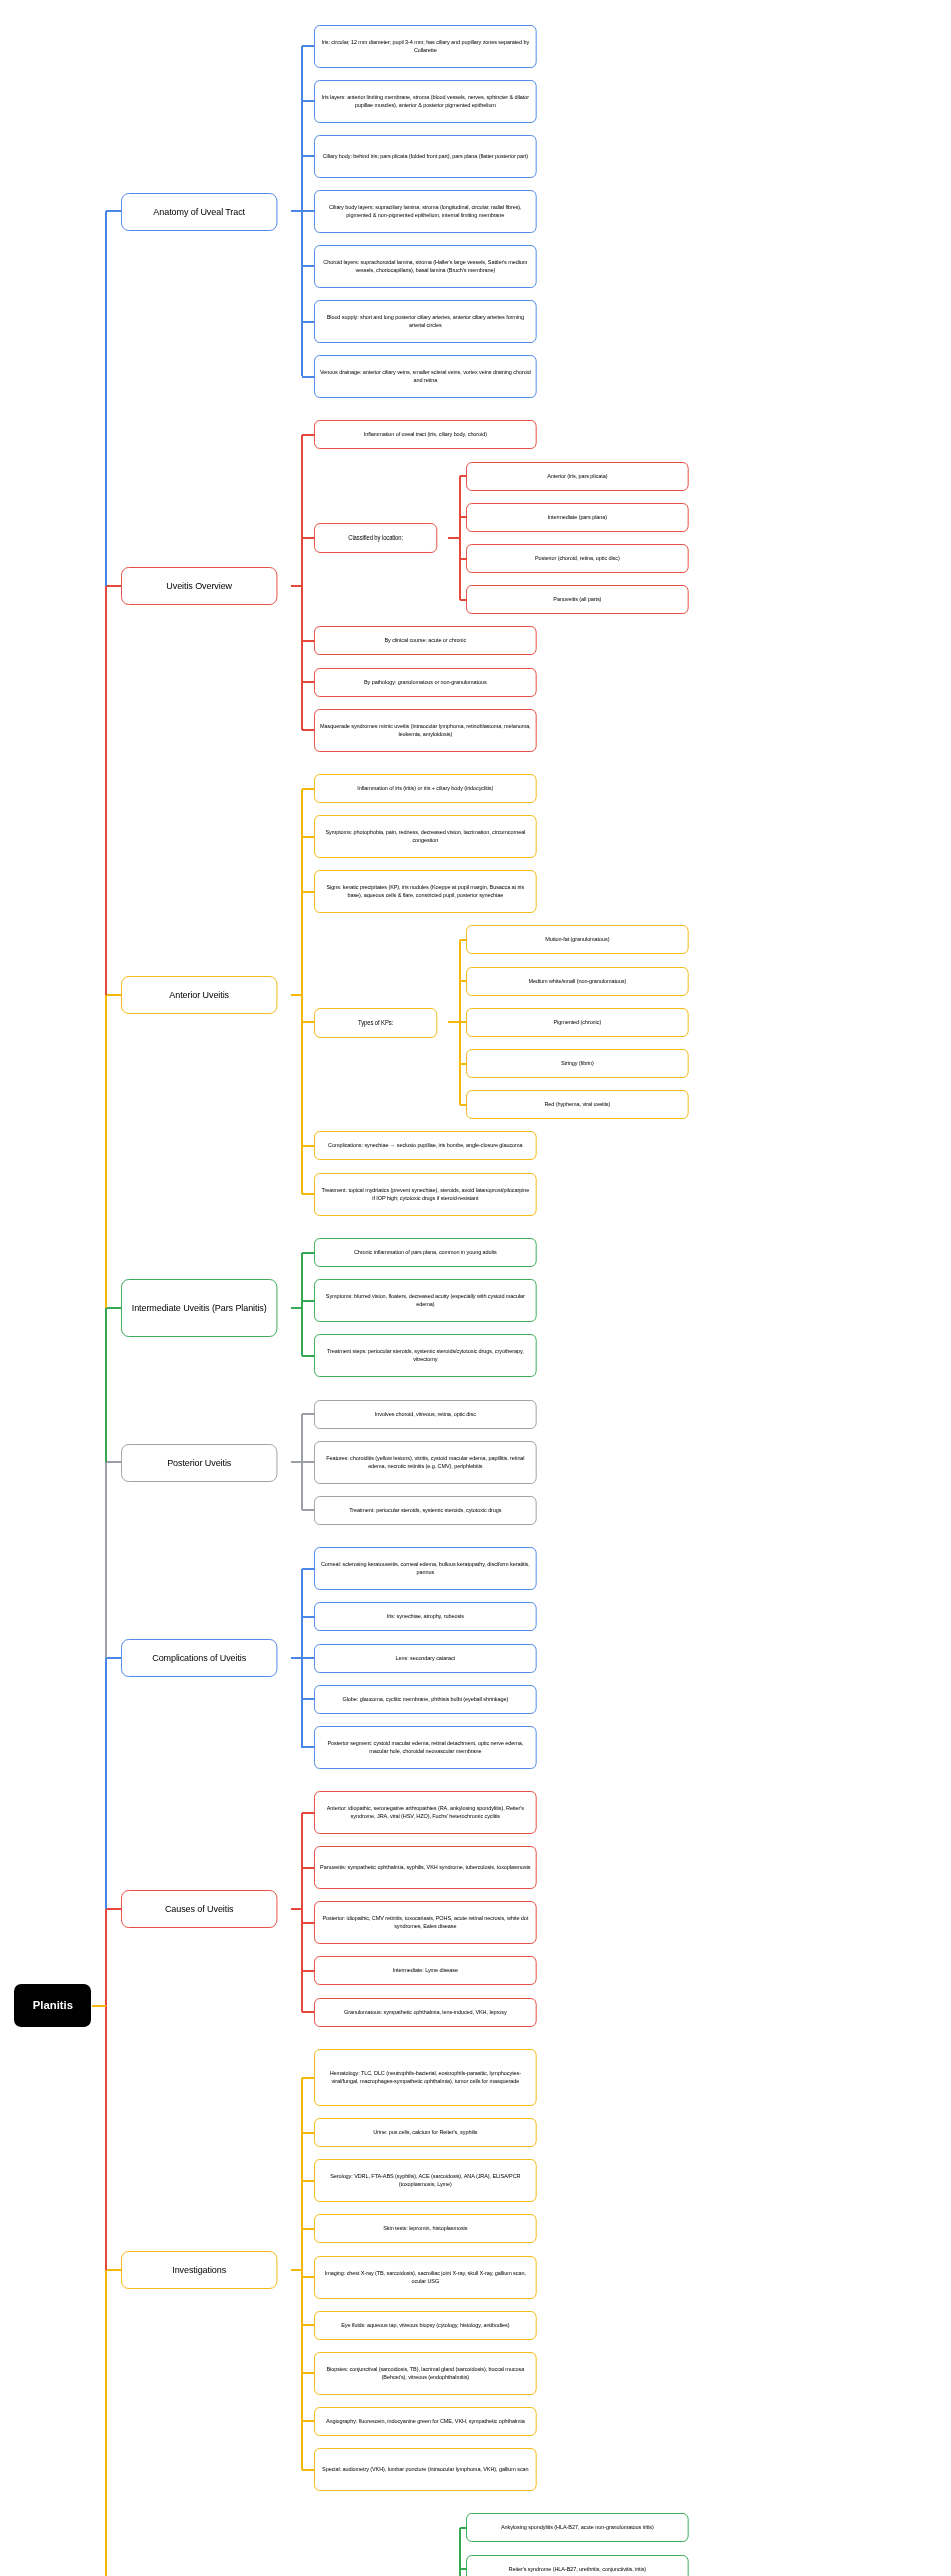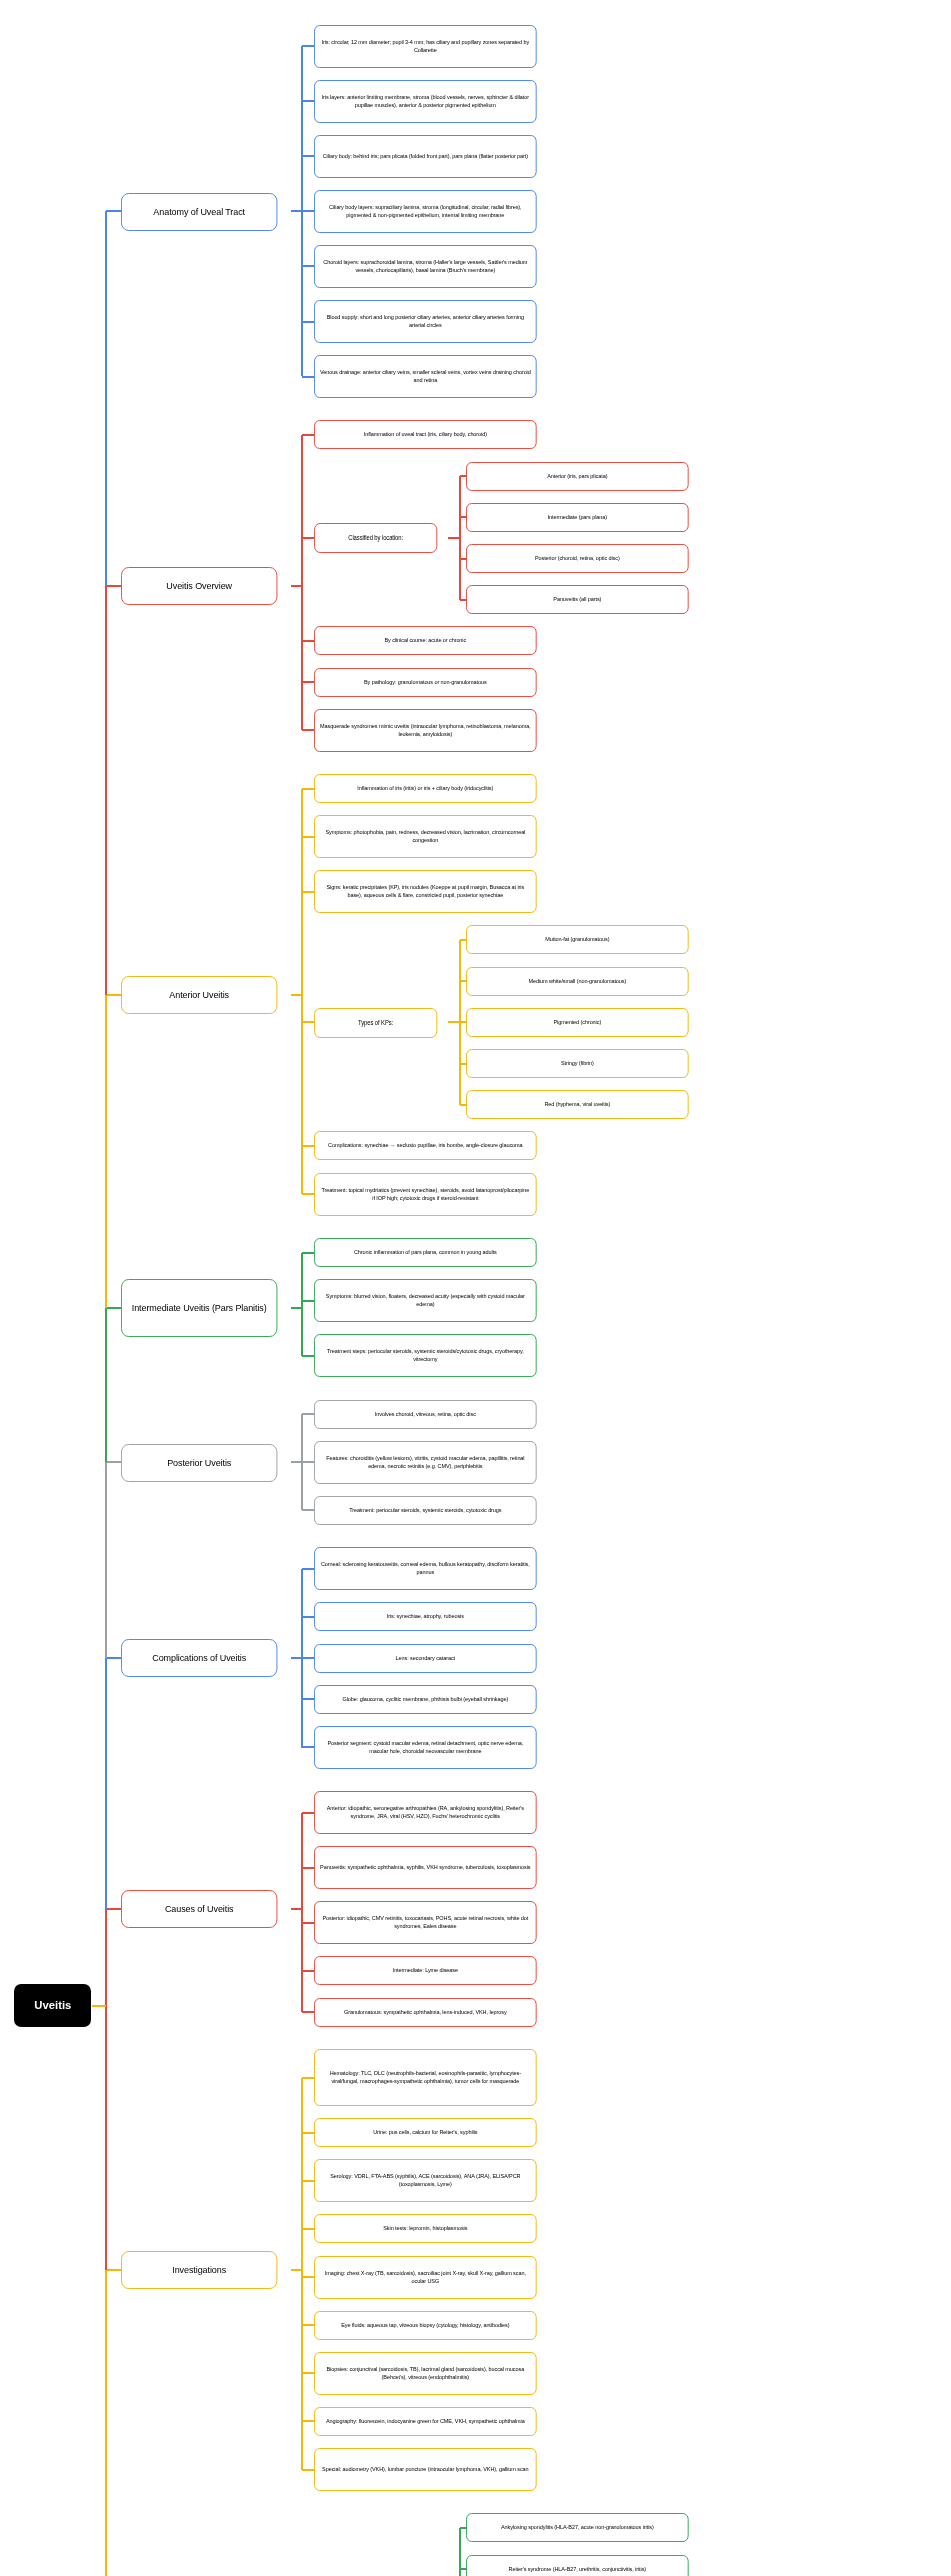--- a/index.html
+++ b/index.html
@@ -220,16 +220,16 @@
     <div class="ln h c-green" style="left: 460px; top: 2568px; width: 6.7px;"></div>
     <div class="ln v c-green" style="left: 459px; top: 2528px; height: 131px;"></div>
     <div class="ln v c-blue" style="left: 105px; top: 211px; height: 375px;"></div>
     <div class="ln v c-red" style="left: 105px; top: 586px; height: 409px;"></div>
     <div class="ln v c-orange" style="left: 105px; top: 995px; height: 313px;"></div>
     <div class="ln v c-green" style="left: 105px; top: 1308px; height: 155px;"></div>
     <div class="ln v c-gray" style="left: 105px; top: 1462px; height: 196px;"></div>
     <div class="ln v c-blue" style="left: 105px; top: 1658px; height: 251px;"></div>
     <div class="ln v c-red" style="left: 105px; top: 1909px; height: 361px;"></div>
     <div class="ln v c-orange" style="left: 105px; top: 2270px; height: 609px;"></div>
-    <div class="node node root c-blue" style="left: 14.4px; top: 1984px; width: 77px; height: 43px;">Uveitis</div>
+    <div class="node node root c-blue" style="left: 14.4px; top: 1984px; width: 77px; height: 43px;">Planitis</div>
     <div class="ln h c-orange" style="left: 92px; top: 2005px; width: 14.4px;"></div>
   </div>
 
 
 </body></html>

